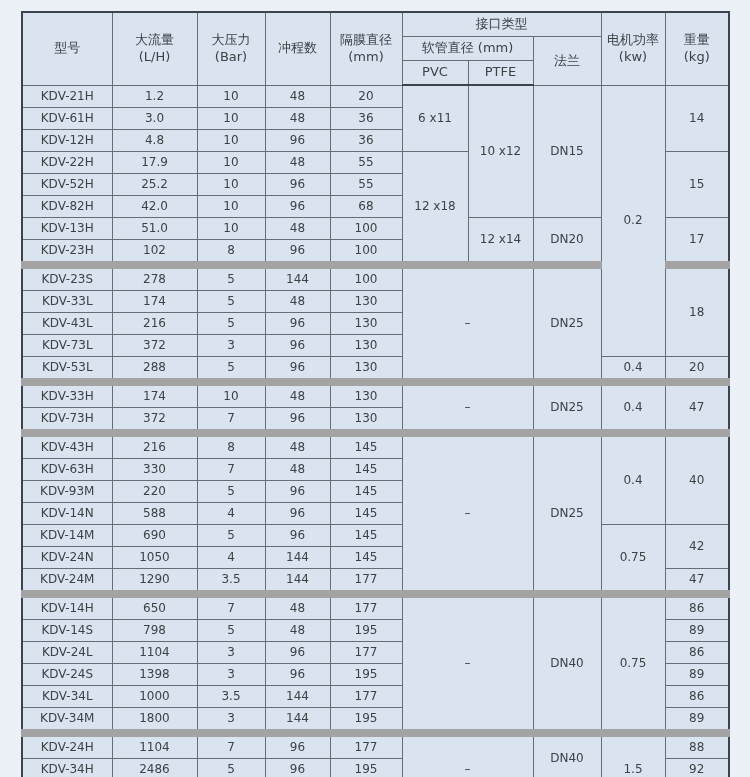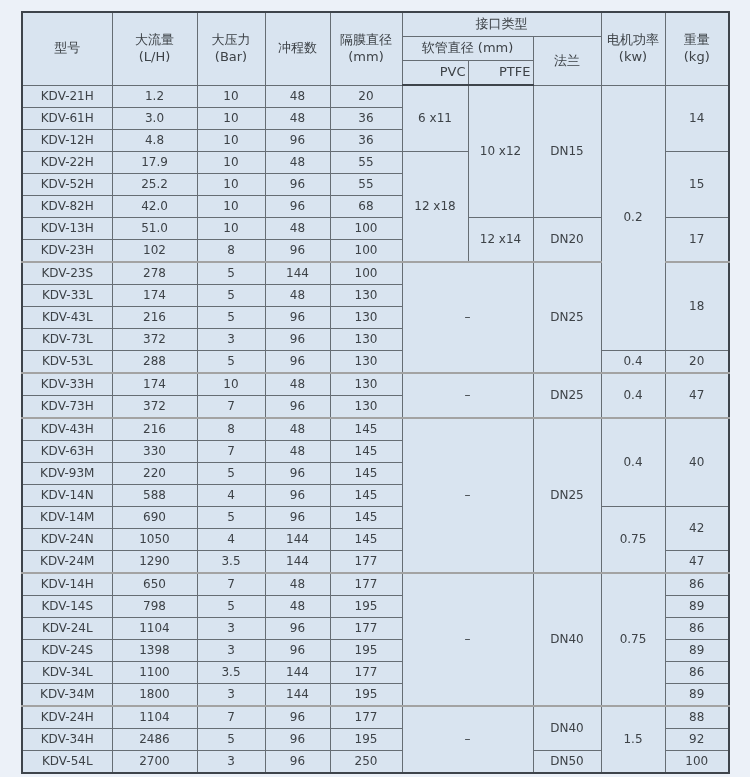--- a/index.html
+++ b/index.html
@@ -36,28 +36,27 @@
     overflow: hidden;
     white-space: nowrap;
   }
   thead th {
     font-size: 13px;
     line-height: 1.25;
     height: 23px;
   }
   thead tr:last-child th {
     border-bottom: 2px solid #3e444b;
-    text-align: right;
   }
   tbody td {
     height: 21px;
     line-height: 21px;
   }
   tr.section td {
-    border-top: 2px solid #a3a3a3;
+    border-top: 8px solid #a3a3a3;
     margin-top: 24px;
   }
   .hline {
     display: block;
     line-height: 1.3;
   }
 </style>
 </head>
 <body>
 
@@ -325,21 +324,21 @@
         <tr>
           <td>KDV-24S</td>
           <td>1398</td>
           <td>3</td>
           <td>96</td>
           <td>195</td>
           <td>89</td>
         </tr>
         <tr>
           <td>KDV-34L</td>
-          <td>1100</td>
+          <td>1000</td>
           <td>3.5</td>
           <td>144</td>
           <td>177</td>
           <td>86</td>
         </tr>
         <tr>
           <td>KDV-34M</td>
           <td>1800</td>
           <td>3</td>
           <td>144</td>

